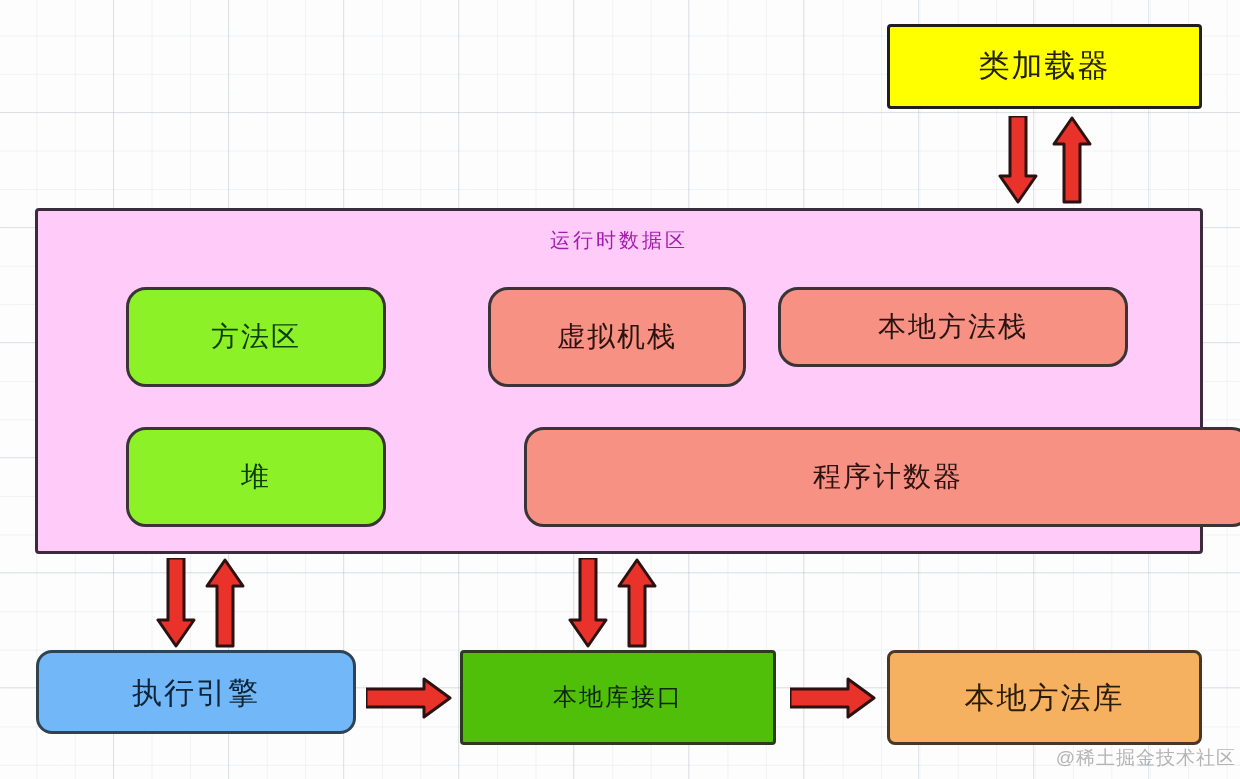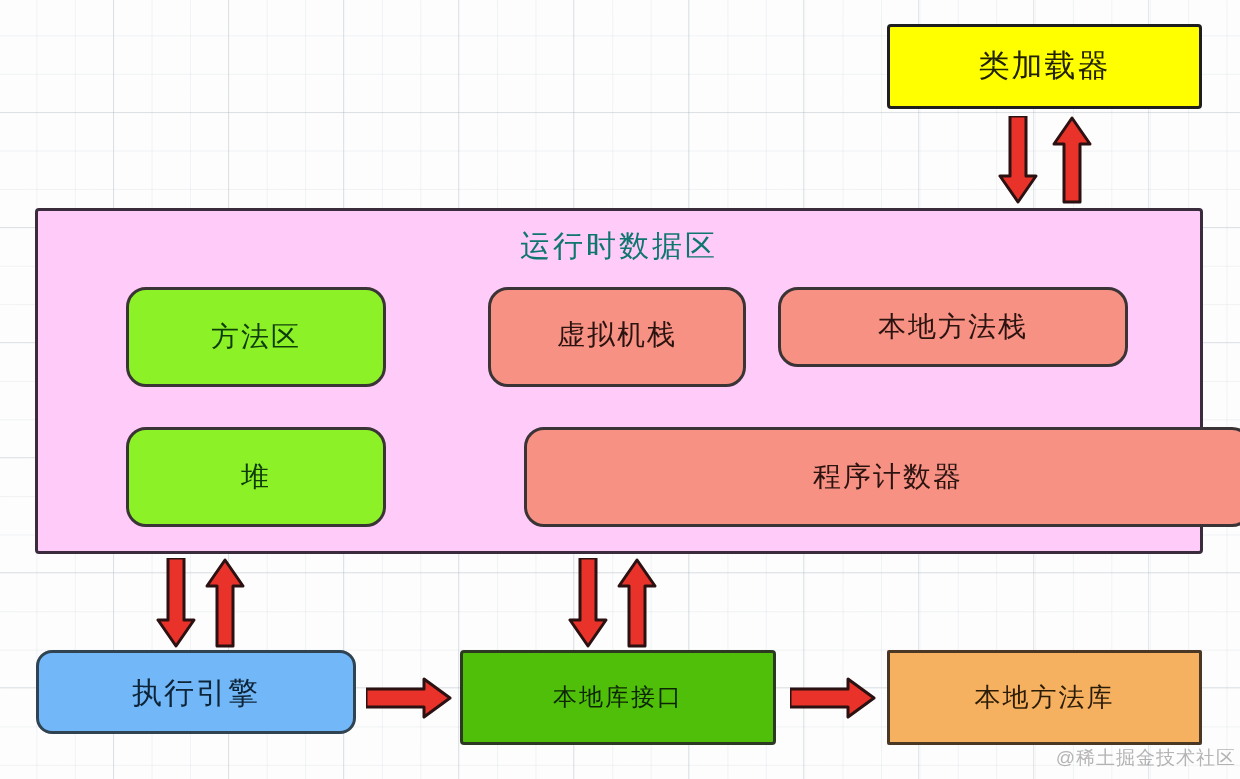--- a/index.html
+++ b/index.html
@@ -68,23 +68,23 @@
     border: 3px solid #3a2b3d;
     border-radius: 4px;
     display: block;
   }
   #runtime-title {
     position: absolute;
     left: 0;
     top: 18px;
     width: 100%;
     text-align: center;
-    font-size: 30px;
+    font-size: 20px;
     letter-spacing: 3px;
-    color: #0f766e;
+    color: #a21caf;
     white-space: nowrap;
   }
 
   .pill {
     position: absolute;
     box-sizing: border-box;
     display: flex;
     align-items: center;
     justify-content: center;
     border: 3px solid #3b3436;
@@ -96,21 +96,21 @@
   .pill.green {
     background: #8cf227;
     color: #0f3d0a;
   }
   .pill.salmon {
     background: #f79184;
     color: #2b1410;
   }
 
   #method-area { left: 88px;  top: 76px;  width: 260px; height: 100px; }
-  #vm-stack    { left: 450px; top: 76px;  width: 258px; height: 100px; font-family: Liberation Mono, monospace; }
+  #vm-stack    { left: 450px; top: 76px;  width: 258px; height: 100px; }
   #native-stack{ left: 740px; top: 76px;  width: 350px; height: 80px; }
   #heap        { left: 88px;  top: 216px; width: 260px; height: 100px; }
   #pc-register { left: 446px; top: 216px; width: 728px; height: 100px; margin-left: 40px; }
 
   
   #exec-engine {
     left: 36px;
     top: 650px;
     width: 320px;
     height: 84px;
@@ -133,22 +133,22 @@
     letter-spacing: 2px;
     color: #0c2605;
   }
   #native-method-lib {
     left: 887px;
     top: 650px;
     width: 315px;
     height: 95px;
     background: #f5b060;
     border: 3px solid #4a3824;
-    border-radius: 2px;
-    font-size: 26px;
+    border-radius: 8px;
+    font-size: 30px;
     letter-spacing: 2px;
     color: #2b1c07;
   }
 
   
   .arrow {
     position: absolute;
   }
   .arrow svg { display: block; }
 

